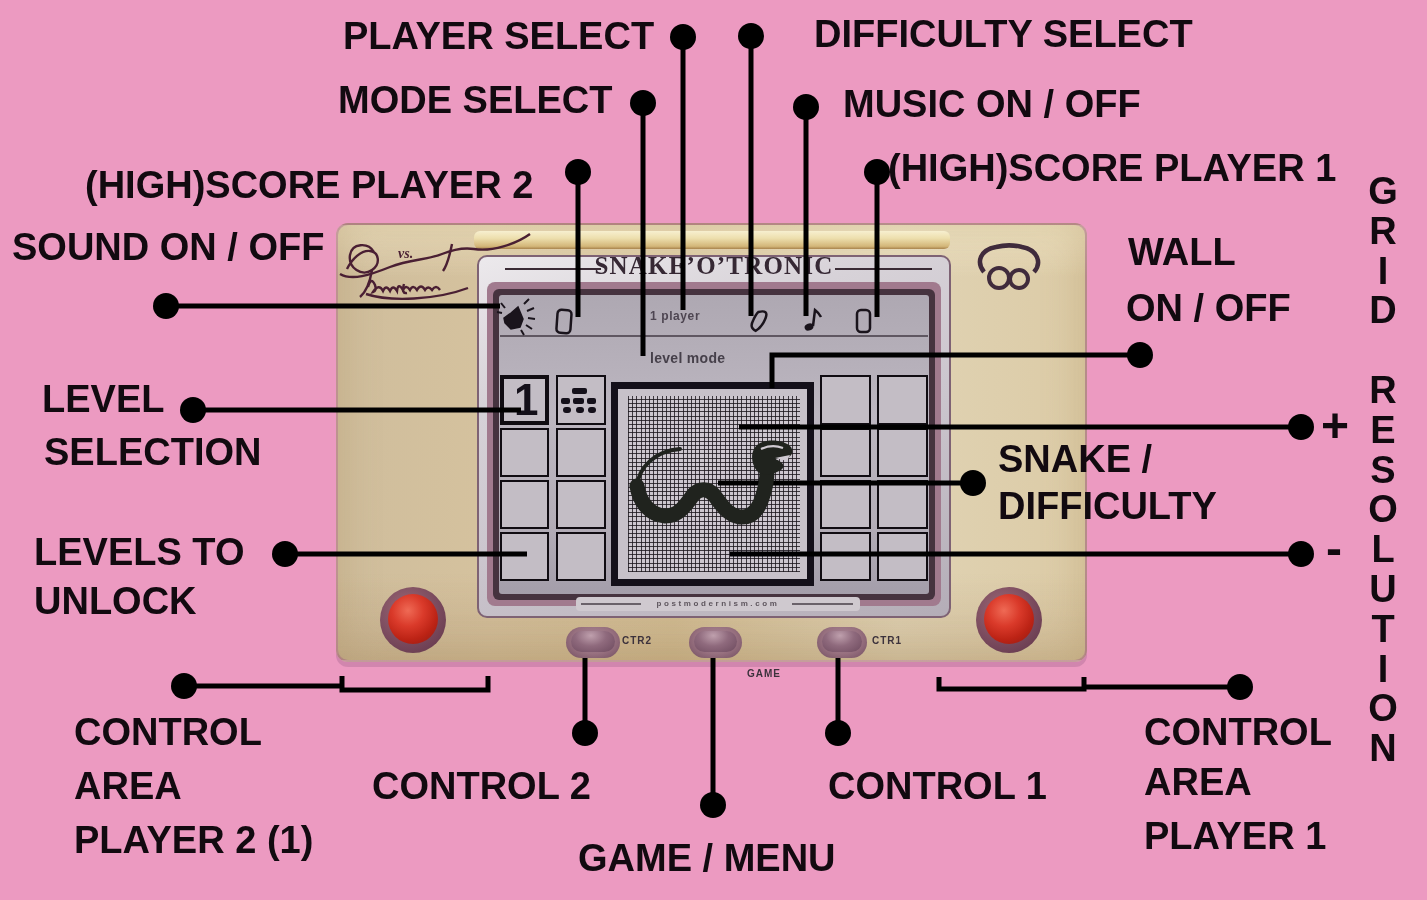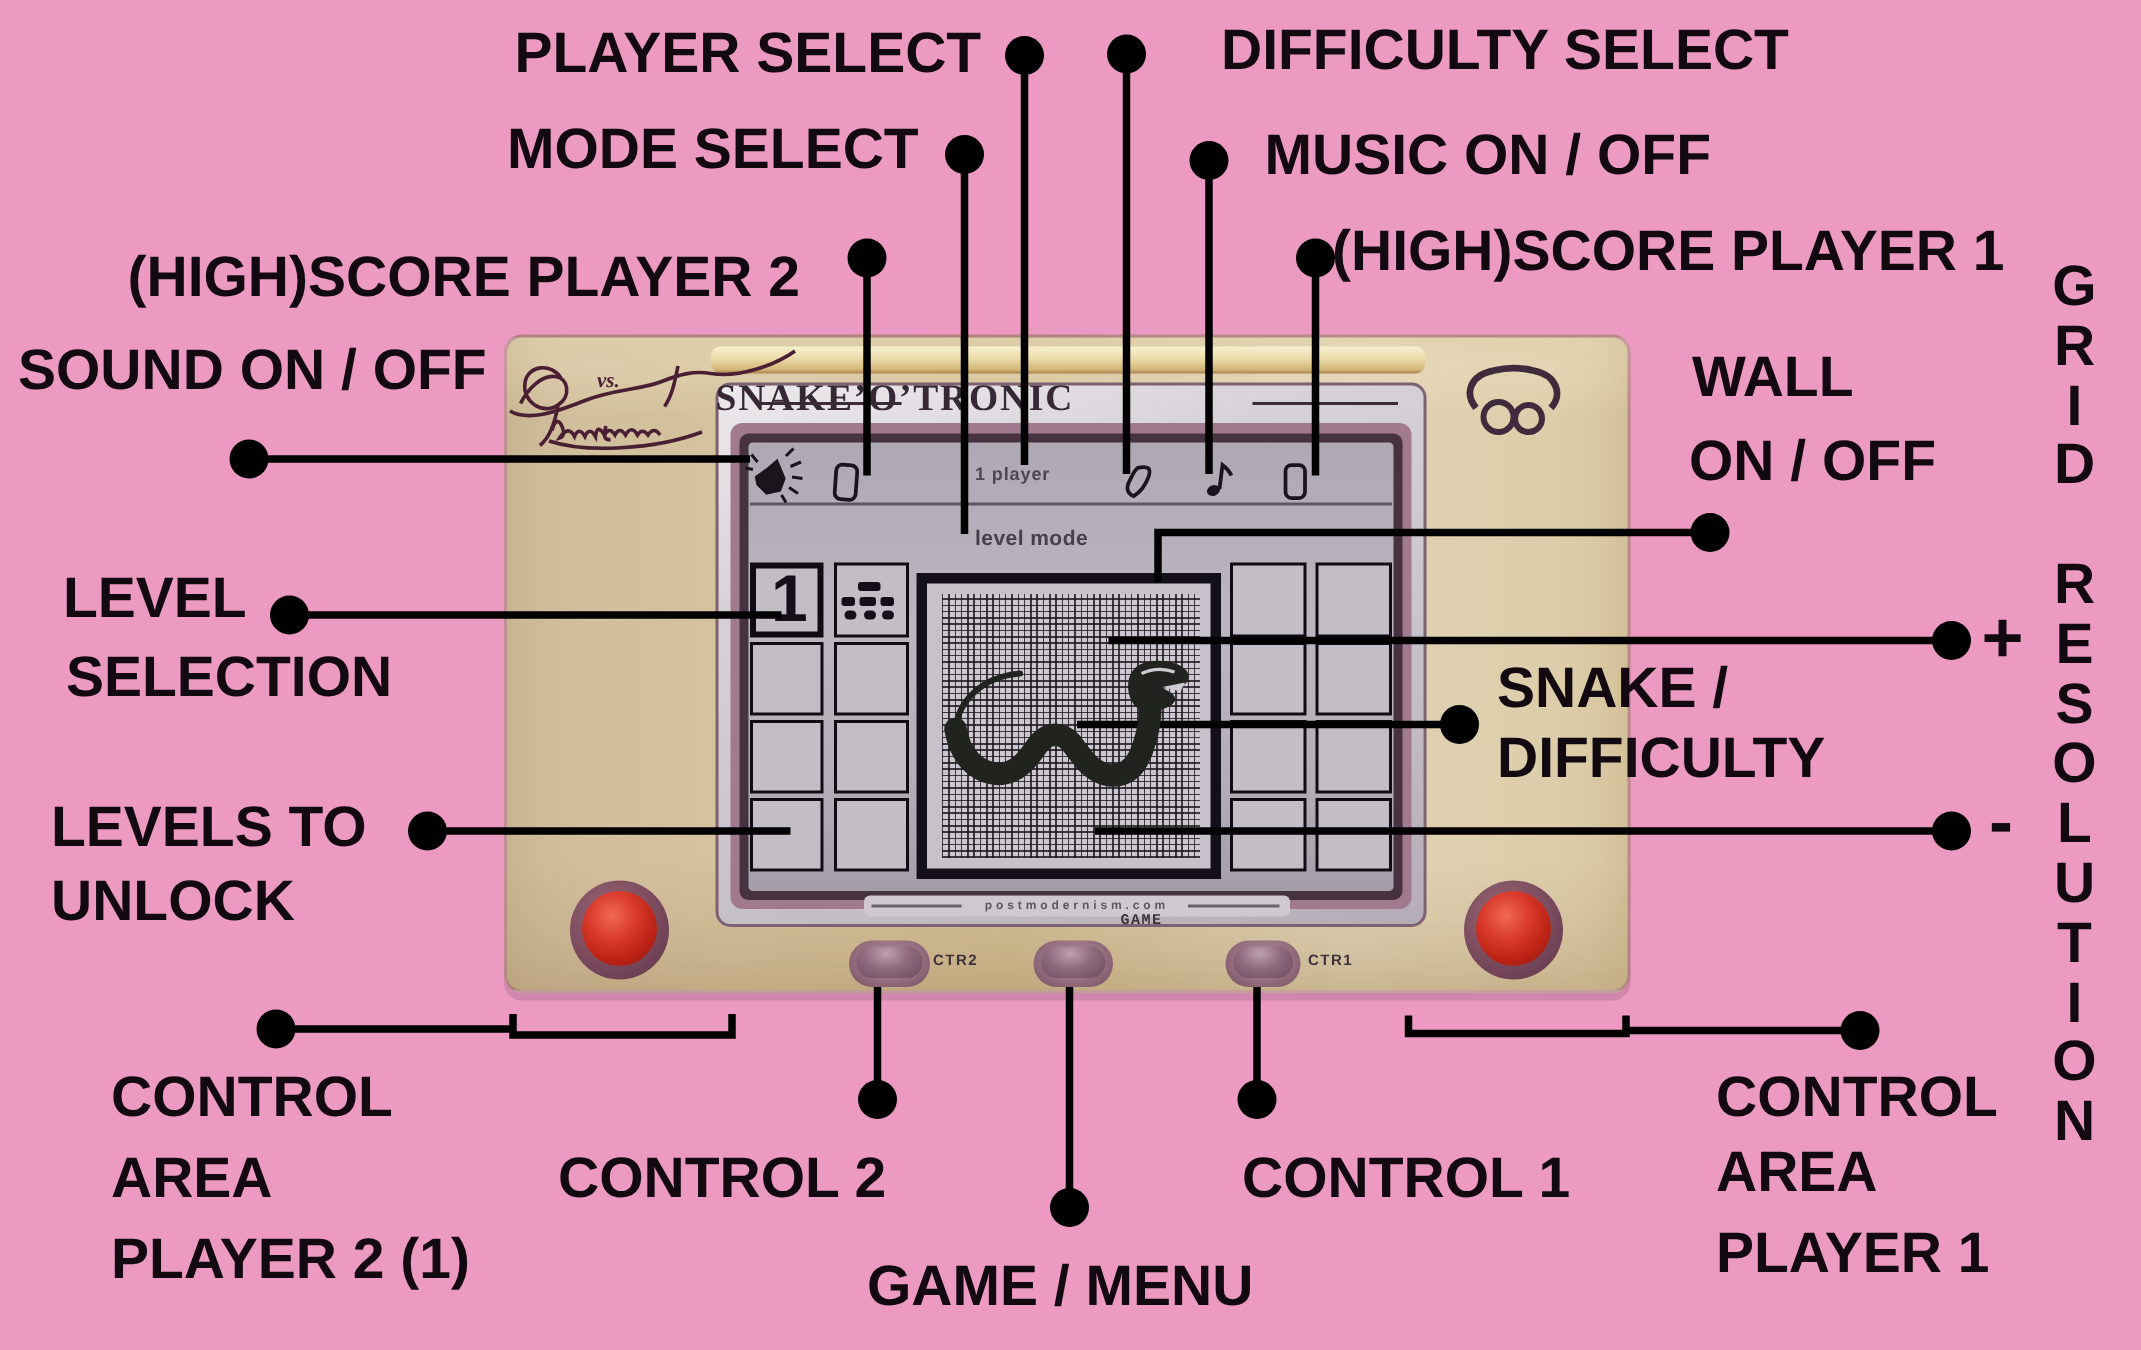--- a/index.html
+++ b/index.html
@@ -11,21 +11,21 @@
   #body{left:336px;top:223px;width:751px;height:439px;border-radius:12px;
     background:linear-gradient(180deg, rgba(250,240,210,0.55) 0%, rgba(250,240,210,0) 12%, rgba(0,0,0,0) 80%, rgba(140,100,60,0.18) 100%), linear-gradient(90deg,#cfbd9c 0%,#d5c29e 20%,#d3bf96 45%,#e0d3b4 75%,#dccba6 100%);
     border:2px solid rgba(150,80,115,0.45);box-sizing:border-box;z-index:1;
     box-shadow:0 5px 0 rgba(205,130,170,0.85), inset 0 0 40px rgba(170,140,90,0.35);}
   #slot{left:474px;top:231px;width:476px;height:18px;border-radius:6px;
     background:linear-gradient(180deg,#f7efcf 0%,#eddfae 40%,#d3b679 85%,#a8834c 100%);
     box-sizing:border-box;z-index:2;}
   #bezel{left:477px;top:255px;width:474px;height:363px;border-radius:10px;
     background:linear-gradient(160deg,#ece9ec 0%,#d7d2d8 28%,#cbc5cd 58%,#b4adb7 100%);
     border:2px solid #7e6274;box-sizing:border-box;z-index:2;}
-  #title{left:477px;top:253px;width:474px;z-index:3;
+  #title{left:477px;top:253px;width:474px;text-align:center;z-index:3;
     font-family:"Liberation Serif",serif;font-weight:bold;font-size:25px;line-height:1;
     color:#362834;letter-spacing:1.2px;}
   .tdash{position:absolute;height:2px;background:#3a2b35;top:268px;z-index:3;}
   #mauve{left:487px;top:282px;width:454px;height:324px;border-radius:8px;background:#a17a8e;z-index:3;}
   #darkframe{left:493px;top:289px;width:442px;height:311px;border-radius:6px;background:#46333f;z-index:3;}
   #display{left:499px;top:295px;width:430px;height:299px;border-radius:3px;
     background:linear-gradient(180deg,#aea8b2 0%,#bcb6c0 40%,#b4aeb8 75%,#a49eaa 100%);z-index:3;}
   #divider{left:500px;top:335px;width:428px;height:2px;background:#5f5761;z-index:4;}
   .stext{position:absolute;z-index:4;color:#3e3640;font-weight:bold;}
   
@@ -97,21 +97,21 @@
   <div class="redring" style="left:976px;top:587px;width:66px;height:66px;"></div>
   <div class="redbtn" style="left:984px;top:594px;width:50px;height:50px;"></div>
 
   <div class="oval" style="left:566px;top:627px;width:54px;height:31px;"></div>
   <div class="ovalin" style="left:571px;top:631px;width:44px;height:21px;"></div>
   <div class="oval" style="left:689px;top:627px;width:53px;height:31px;"></div>
   <div class="ovalin" style="left:694px;top:631px;width:43px;height:21px;"></div>
   <div class="oval" style="left:817px;top:627px;width:50px;height:31px;"></div>
   <div class="ovalin" style="left:822px;top:631px;width:40px;height:21px;"></div>
   <div class="btnlbl" style="left:622px;top:635px;">CTR2</div>
-  <div class="btnlbl" style="left:747px;top:609px;font-family:Liberation Mono, monospace;">GAME</div>
+  <div class="btnlbl" style="left:747px;top:668px;">GAME</div>
   <div class="btnlbl" style="left:872px;top:635px;">CTR1</div>
 
   <svg class="overlay" width="1427" height="900" viewBox="0 0 1427 900">
     <g stroke="#000000" stroke-width="5" fill="none">
       <line x1="683" y1="37" x2="683" y2="310"></line>
       <line x1="643" y1="103" x2="643" y2="356"></line>
       <line x1="751" y1="36" x2="751" y2="316"></line>
       <line x1="806" y1="107" x2="806" y2="316"></line>
       <line x1="578" y1="172" x2="578" y2="317"></line>
       <line x1="877" y1="172" x2="877" y2="317"></line>

